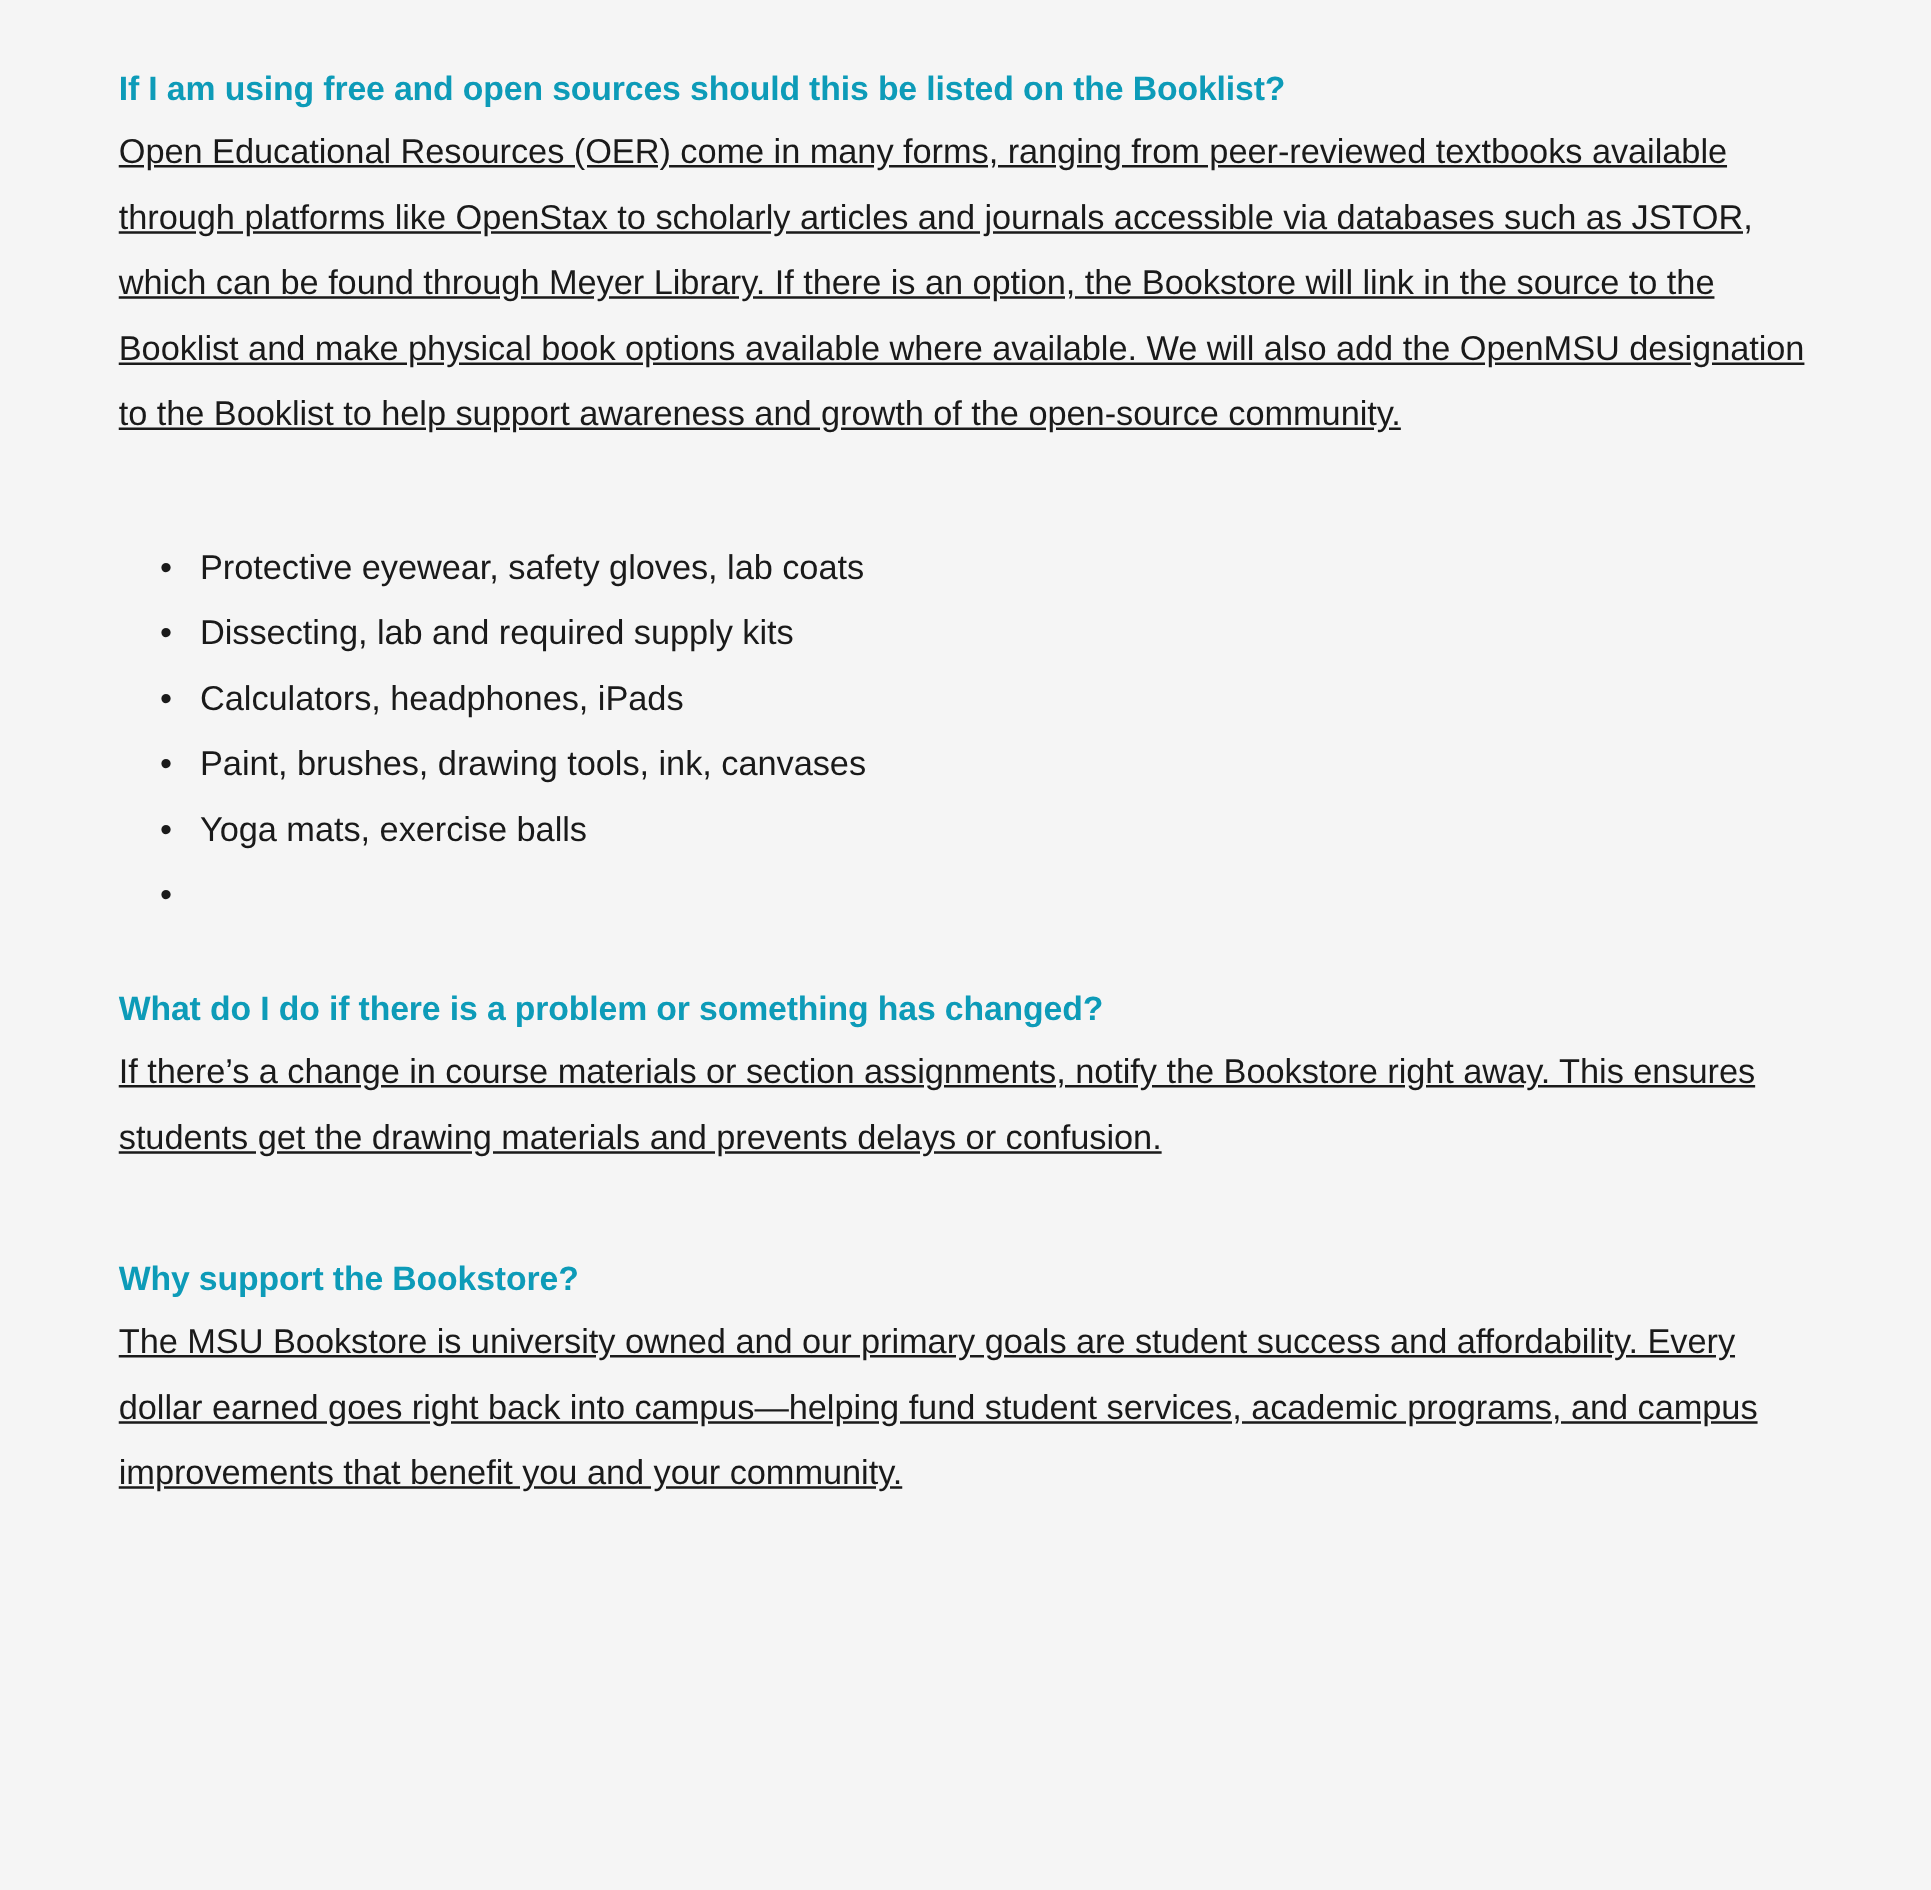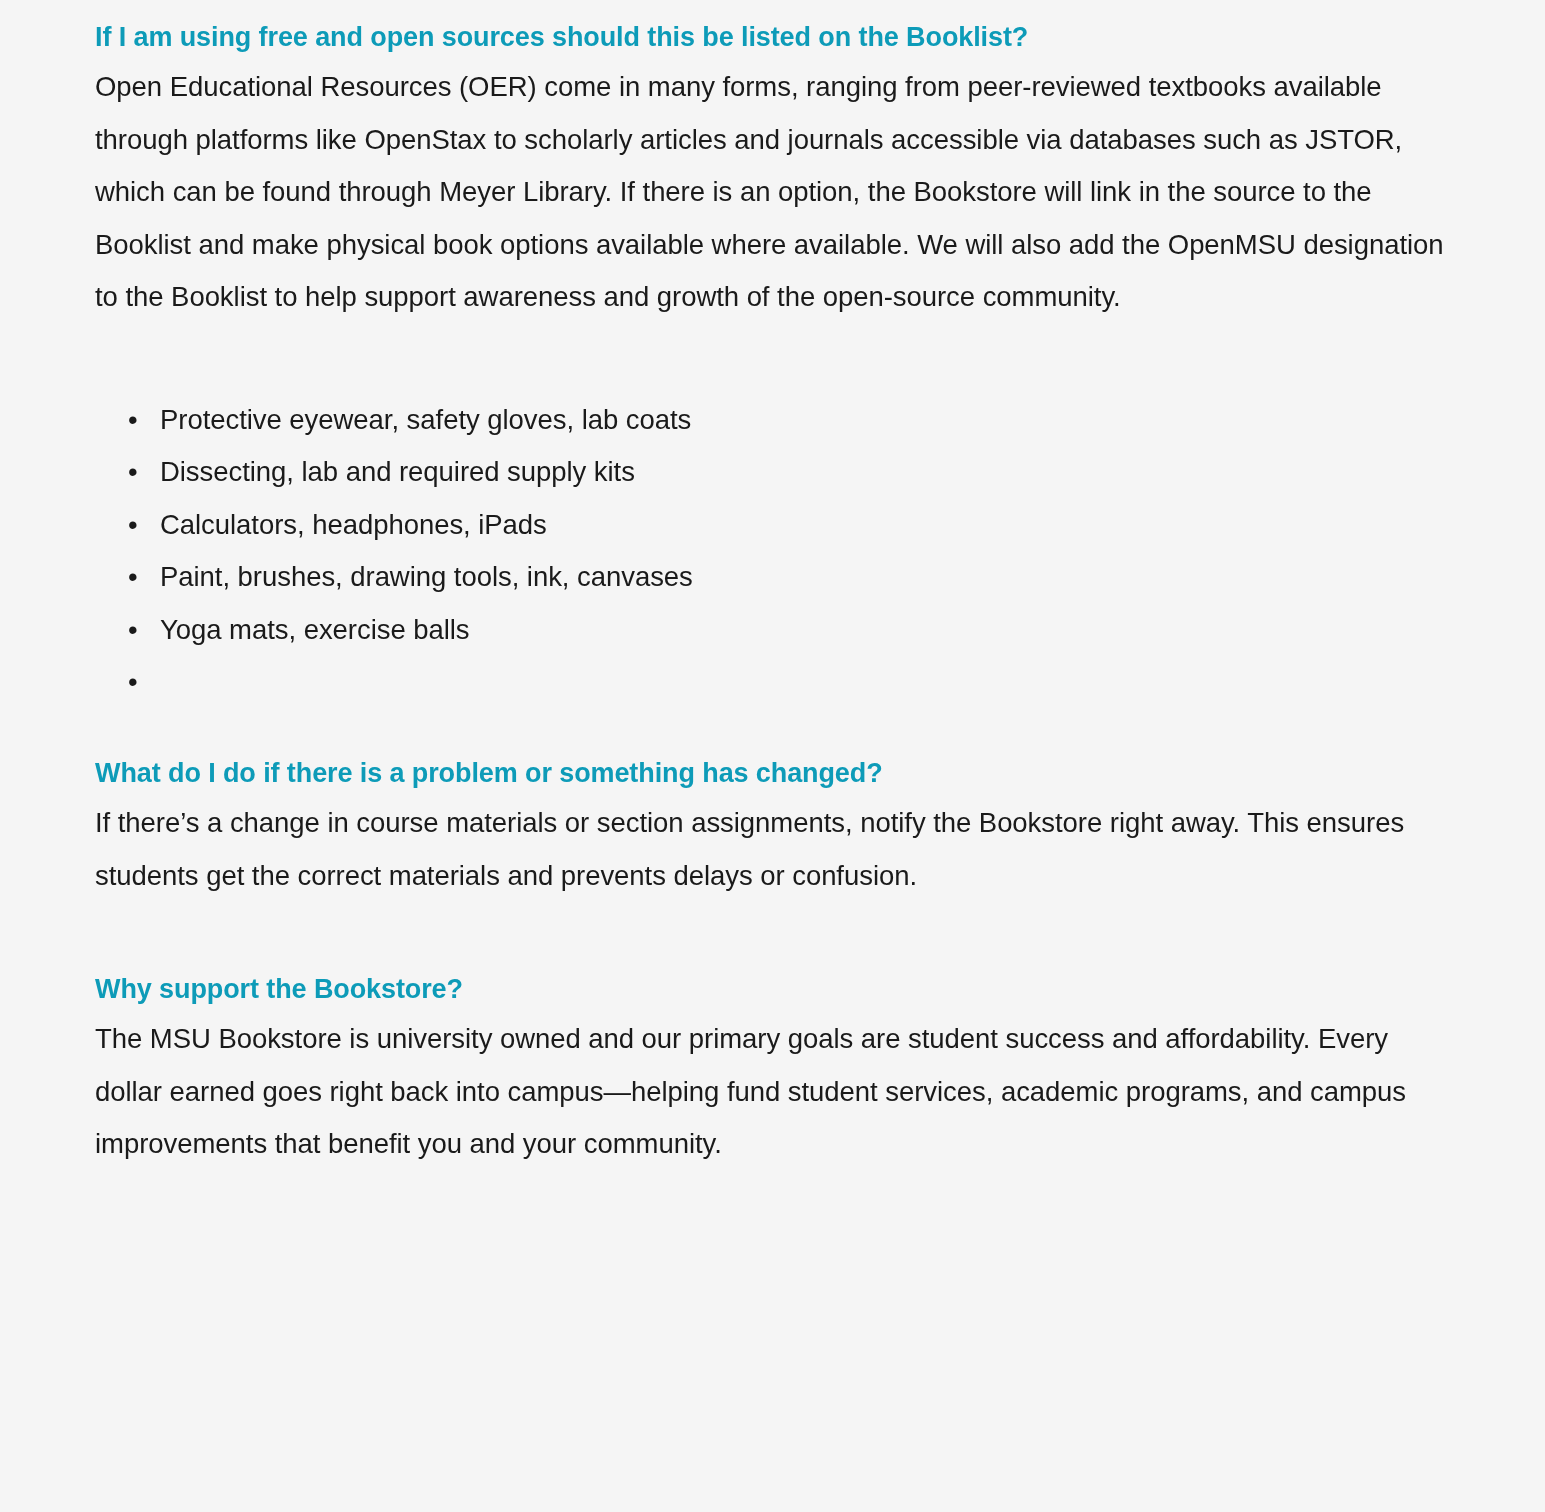--- a/index.html
+++ b/index.html
@@ -12,21 +12,21 @@
     min-height: 1512px;
     background: #f5f5f5;
     font-family: "Liberation Sans", "DejaVu Sans", sans-serif;
     color: #1a1a1a;
     -webkit-font-smoothing: antialiased;
   }
   .page {
     width: 1545px;
     min-height: 1512px;
     box-sizing: border-box;
-    padding: 20px 95px 0 95px;
+    padding: 54px 95px 0 95px;
     background: #f5f5f5;
   }
   .faq-section {
     margin: 0;
     padding: 0;
   }
   .faq-heading {
     font-size: 27px;
     font-weight: bold;
     color: #0d9bb8;
@@ -36,20 +36,21 @@
     max-width: 1355px;
   }
   .faq-body {
     font-size: 27.5px;
     font-weight: 400;
     color: #1a1a1a;
     line-height: 52.5px;
     margin: 0;
     max-width: 1352px;
     letter-spacing: -0.05px;
+    text-decoration: underline;
   }
   ul.faq-list {
     list-style: none;
     margin: 0;
     padding: 0;
   }
   ul.faq-list li {
     position: relative;
     font-size: 27.5px;
     line-height: 52.5px;
@@ -105,21 +106,21 @@
       <li>
         <span class="bullet-dot">•</span>
       </li>
     </ul>
   </section>
 
   <div class="gap-after-list"></div>
 
   <section class="faq-section">
     <h2 class="faq-heading">What do I do if there is a problem or something has changed?</h2>
-    <p class="faq-body">If there’s a change in course materials or section assignments, notify the Bookstore right away. This ensures students get the correct materials and prevents delays or confusion.</p>
+    <p class="faq-body">If there’s a change in course materials or section assignments, notify the Bookstore right away. This ensures students get the drawing materials and prevents delays or confusion.</p>
   </section>
 
   <div class="gap-after-paragraph"></div>
 
   <section class="faq-section">
     <h2 class="faq-heading">Why support the Bookstore?</h2>
     <p class="faq-body">The MSU Bookstore is university owned and our primary goals are student success and affordability. Every dollar earned goes right back into campus—helping fund student services, academic programs, and campus improvements that benefit you and your community.</p>
   </section>
 
 </div>

